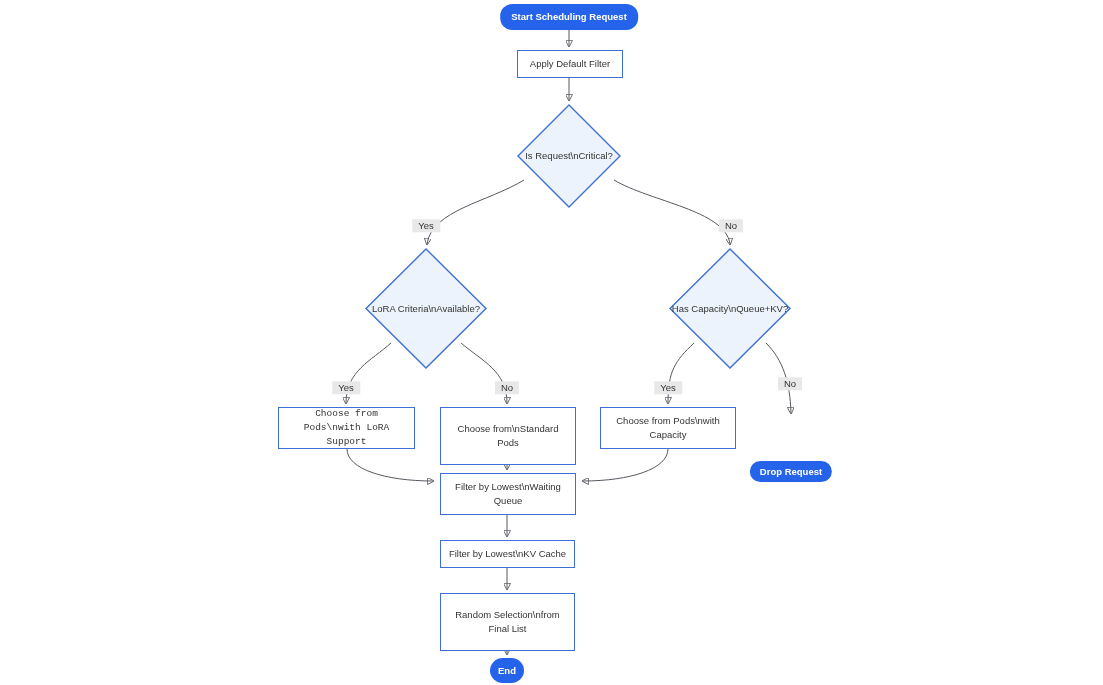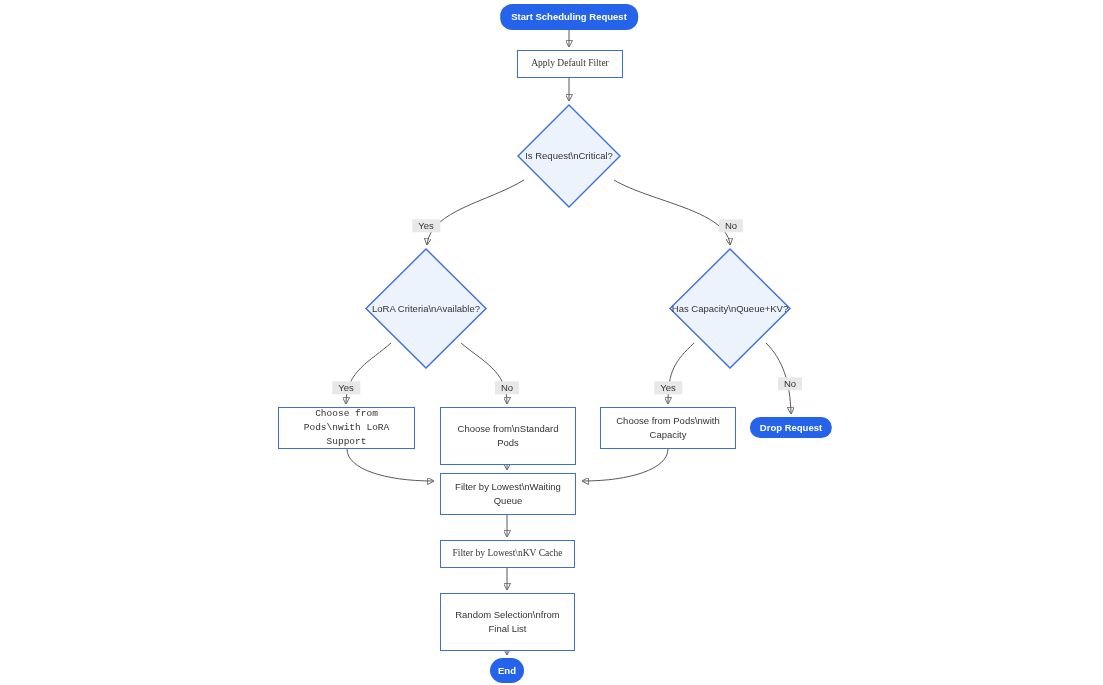--- a/index.html
+++ b/index.html
@@ -14,28 +14,28 @@
     position:absolute; display:flex; align-items:center; justify-content:center;
     text-align:center; font-size:9.5px; line-height:1.45; color:var(--text,#333333);
     box-sizing:border-box;
   }
   .rect { background:var(--node-fill,#ffffff); border:1.4px solid var(--node-border,#3d6fd8); }
   .pill {
     background:var(--pill-fill,#2563eb); color:var(--pill-text,#ffffff);
     font-weight:bold; border-radius:12px; padding:4px 11px; height:26px;
     transform:translateX(-50%); white-space:nowrap;
   }
-  .pill.small { height:21px; padding:3px 10px; }
+  .pill.small { height:21px; padding:3px 10px;margin-top:44px; }
   .pill.end-cap { height:25px; min-width:14px; border-radius:13px; padding:4px 8px; }
   .decision { }
   .decision svg { position:absolute; left:0; top:0; }
   .decision .lbl { position:relative; white-space:nowrap; }
   .lw105 .lbl { max-width:105px; }
   .lw112 .lbl { max-width:112px; }
-  .nowrap .lbl { white-space:nowrap;font-family:Liberation Serif, serif; }
+  .nowrap .lbl { white-space:nowrap; }
   .edge-label {
     position:absolute; transform:translate(-50%,-50%);
     background:var(--edge-label-bg,#e8e8e8); color:var(--text,#333333);
     font-size:9.5px; padding:1px 6px; line-height:1.2;
   }
 </style>
 </head>
 <body>
 
 <div class="canvas">

